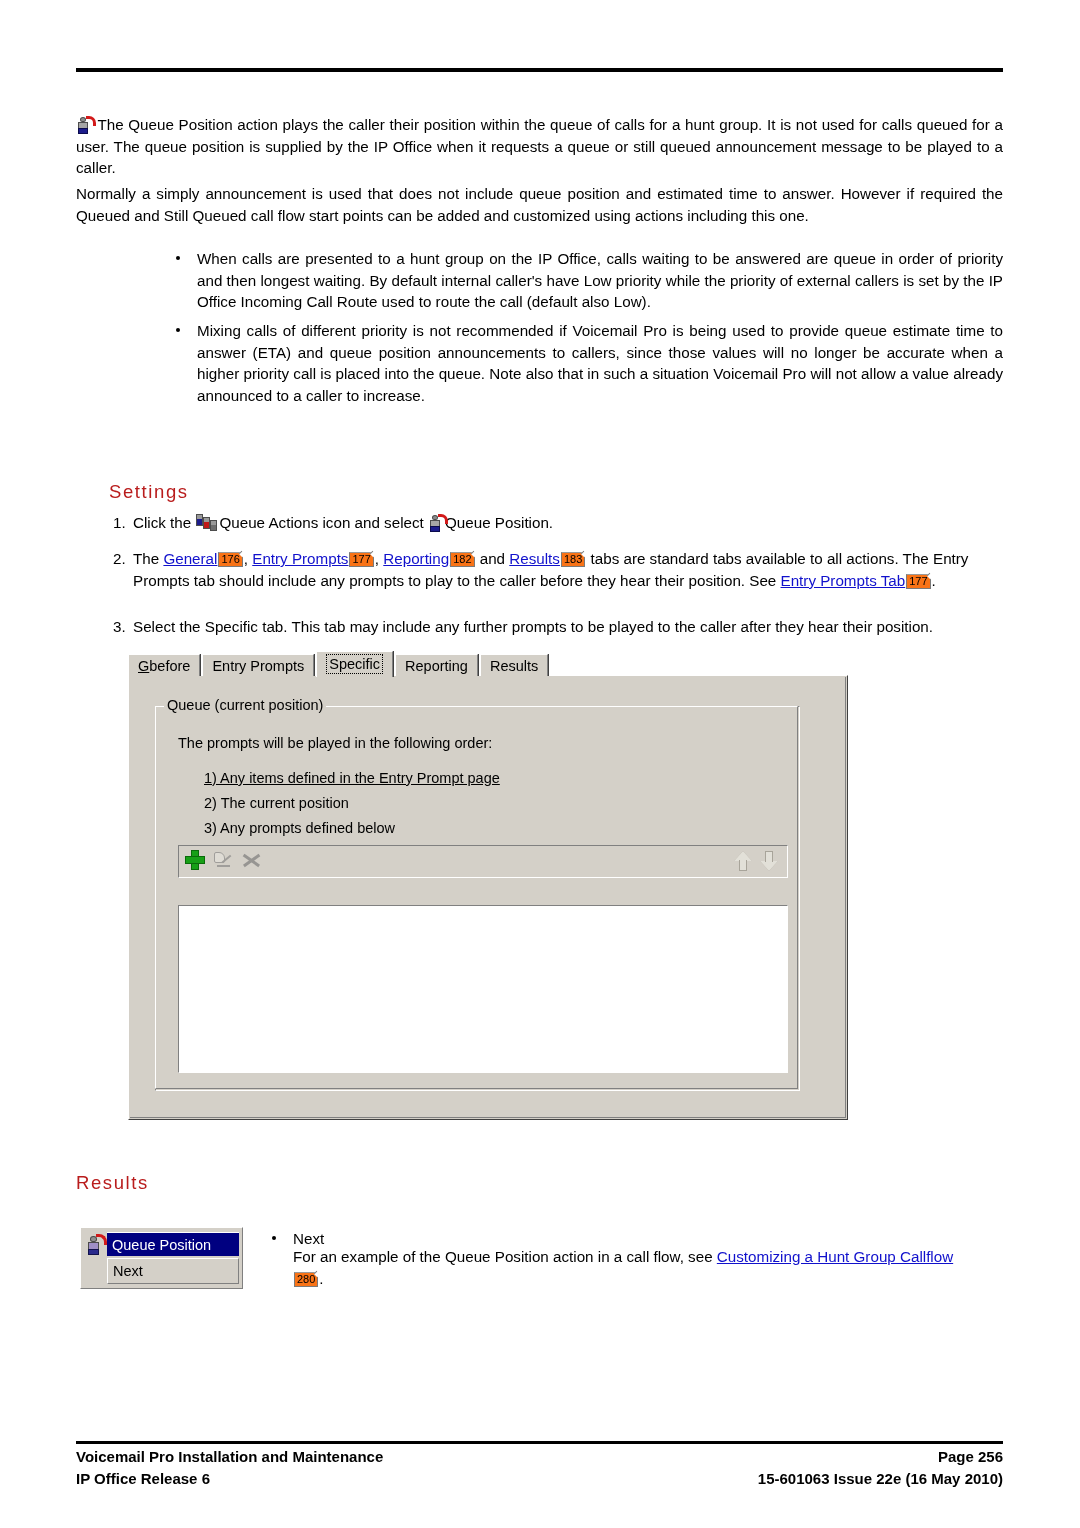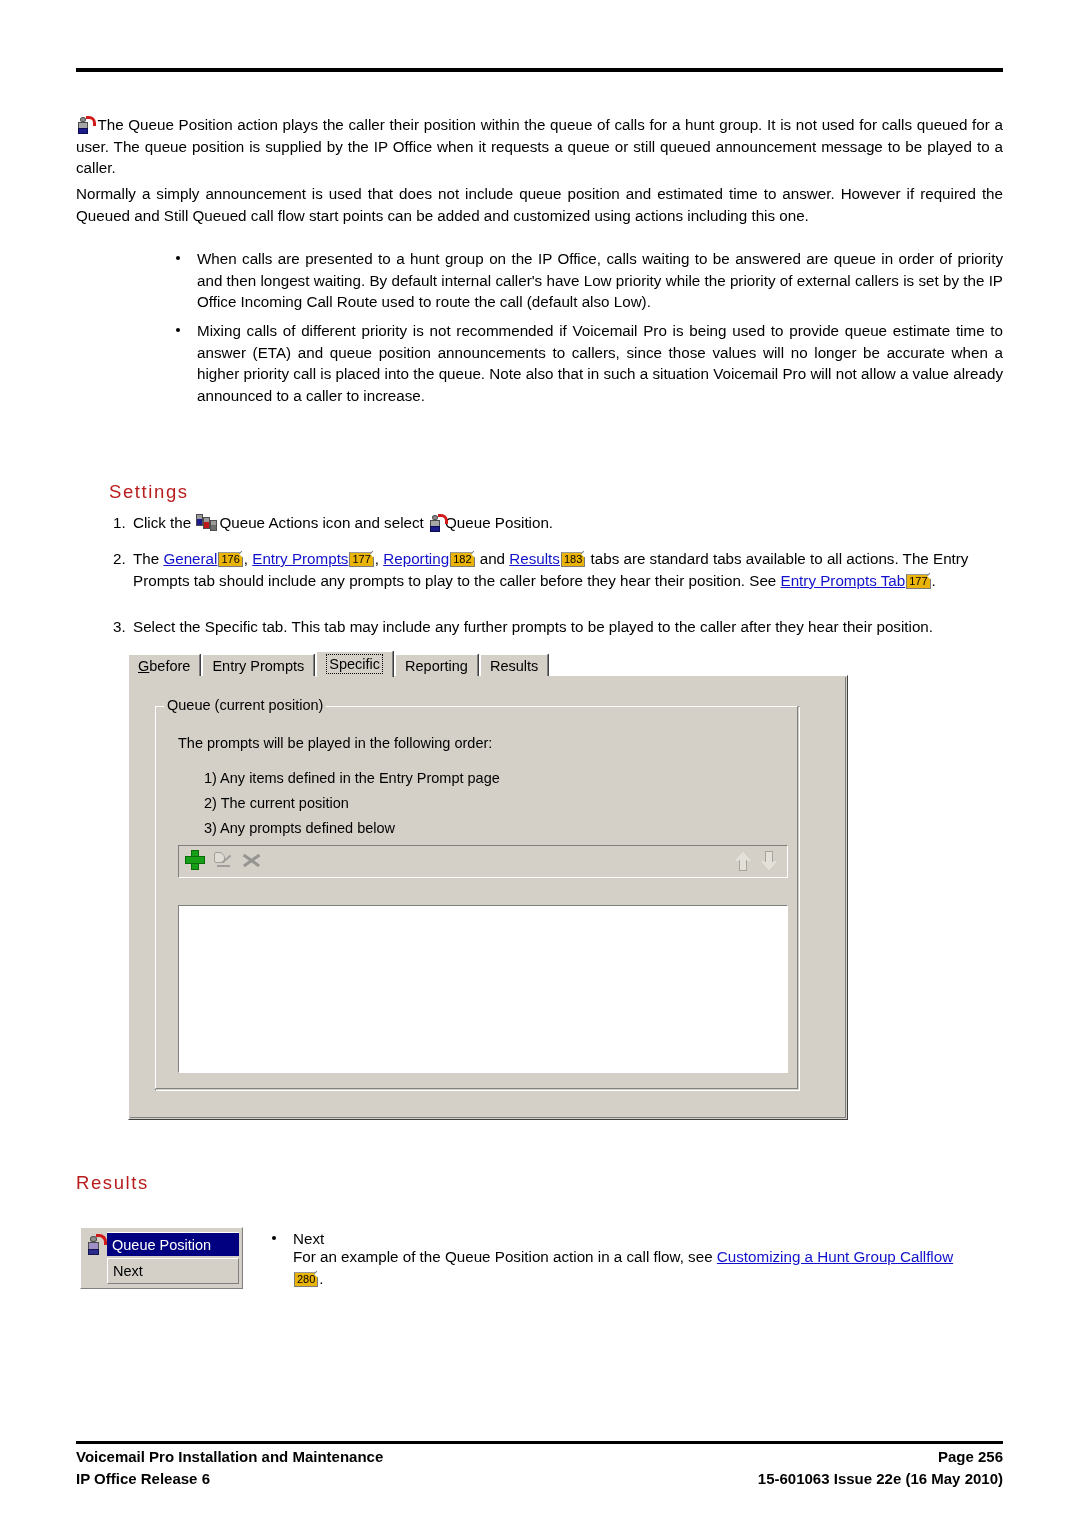--- a/index.html
+++ b/index.html
@@ -157,21 +157,21 @@
     cursor: pointer;
   }
   .pref {
     display: inline-block;
     font-size: 11px;
     line-height: 13px;
     padding: 0 2px 0 2px;
     border: 1px solid #7a7a7a;
     border-top-color: #9a9a9a;
     border-radius: 0 0 0 0;
-    background: #eab308;
+    background: #f97316;
     color: #000;
     vertical-align: 1px;
     margin: 0 1px;
     position: relative;
   }
   .pref::after {
     content: "";
     position: absolute;
     right: -1px; top: -1px;
     width: 4px; height: 4px;
@@ -560,21 +560,21 @@
       <div class="tab">Reporting</div>
       <div class="tab">Results</div>
     </div>
 
     <div class="dlg-body">
 
       <div class="groupbox">
         <span class="inner-line"></span>
         <div class="gb-title">Queue (current position)</div>
         <div class="gb-line">The prompts will be played in the following order:</div>
-        <div class="gb-item" style="top:63px;">1) Any items defined in the Entry Prompt page</div>
+        <div class="gb-item" style="top:63px;text-decoration:underline;">1) Any items defined in the Entry Prompt page</div>
         <div class="gb-item" style="top:88px;">2) The current position</div>
         <div class="gb-item" style="top:113px;">3) Any prompts defined below</div>
 
         <div class="dlg-toolbar">
           <div class="tb-icons">
             <span class="ico-plus"></span>
             <span class="ico-edit">
                 <span class="sq"></span>
                 <span class="pen"></span>
                 <span class="base"></span>

